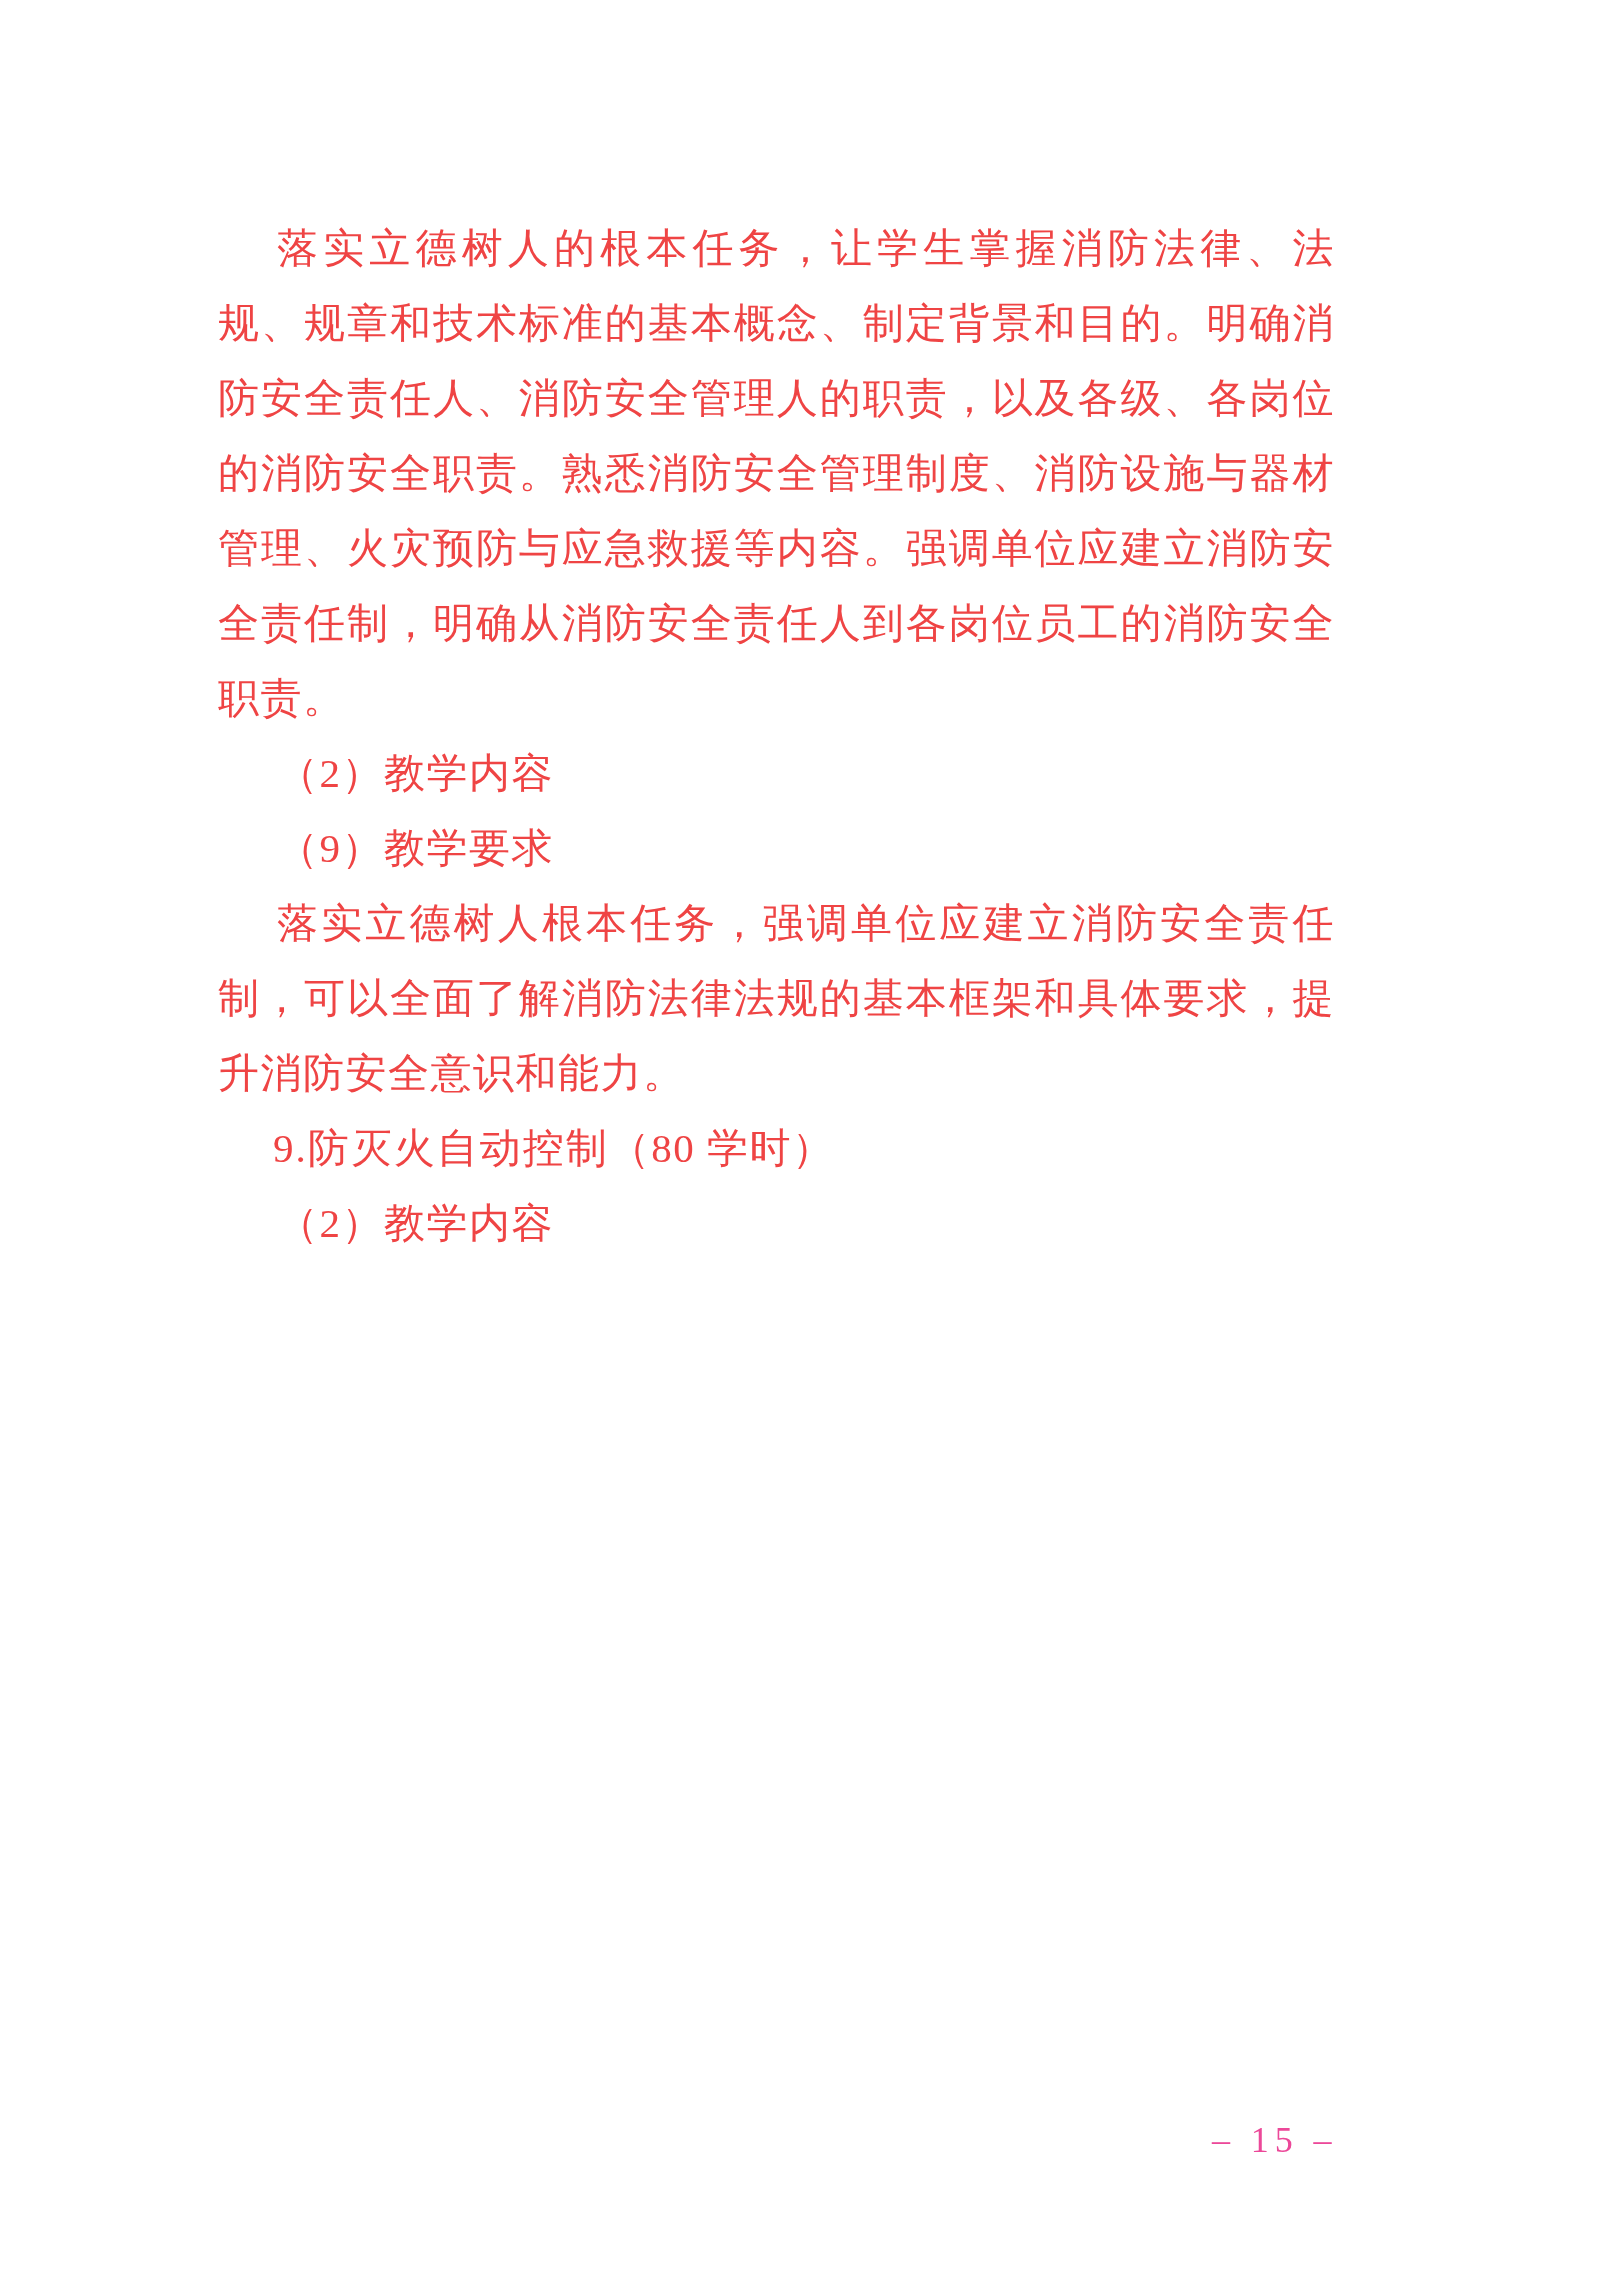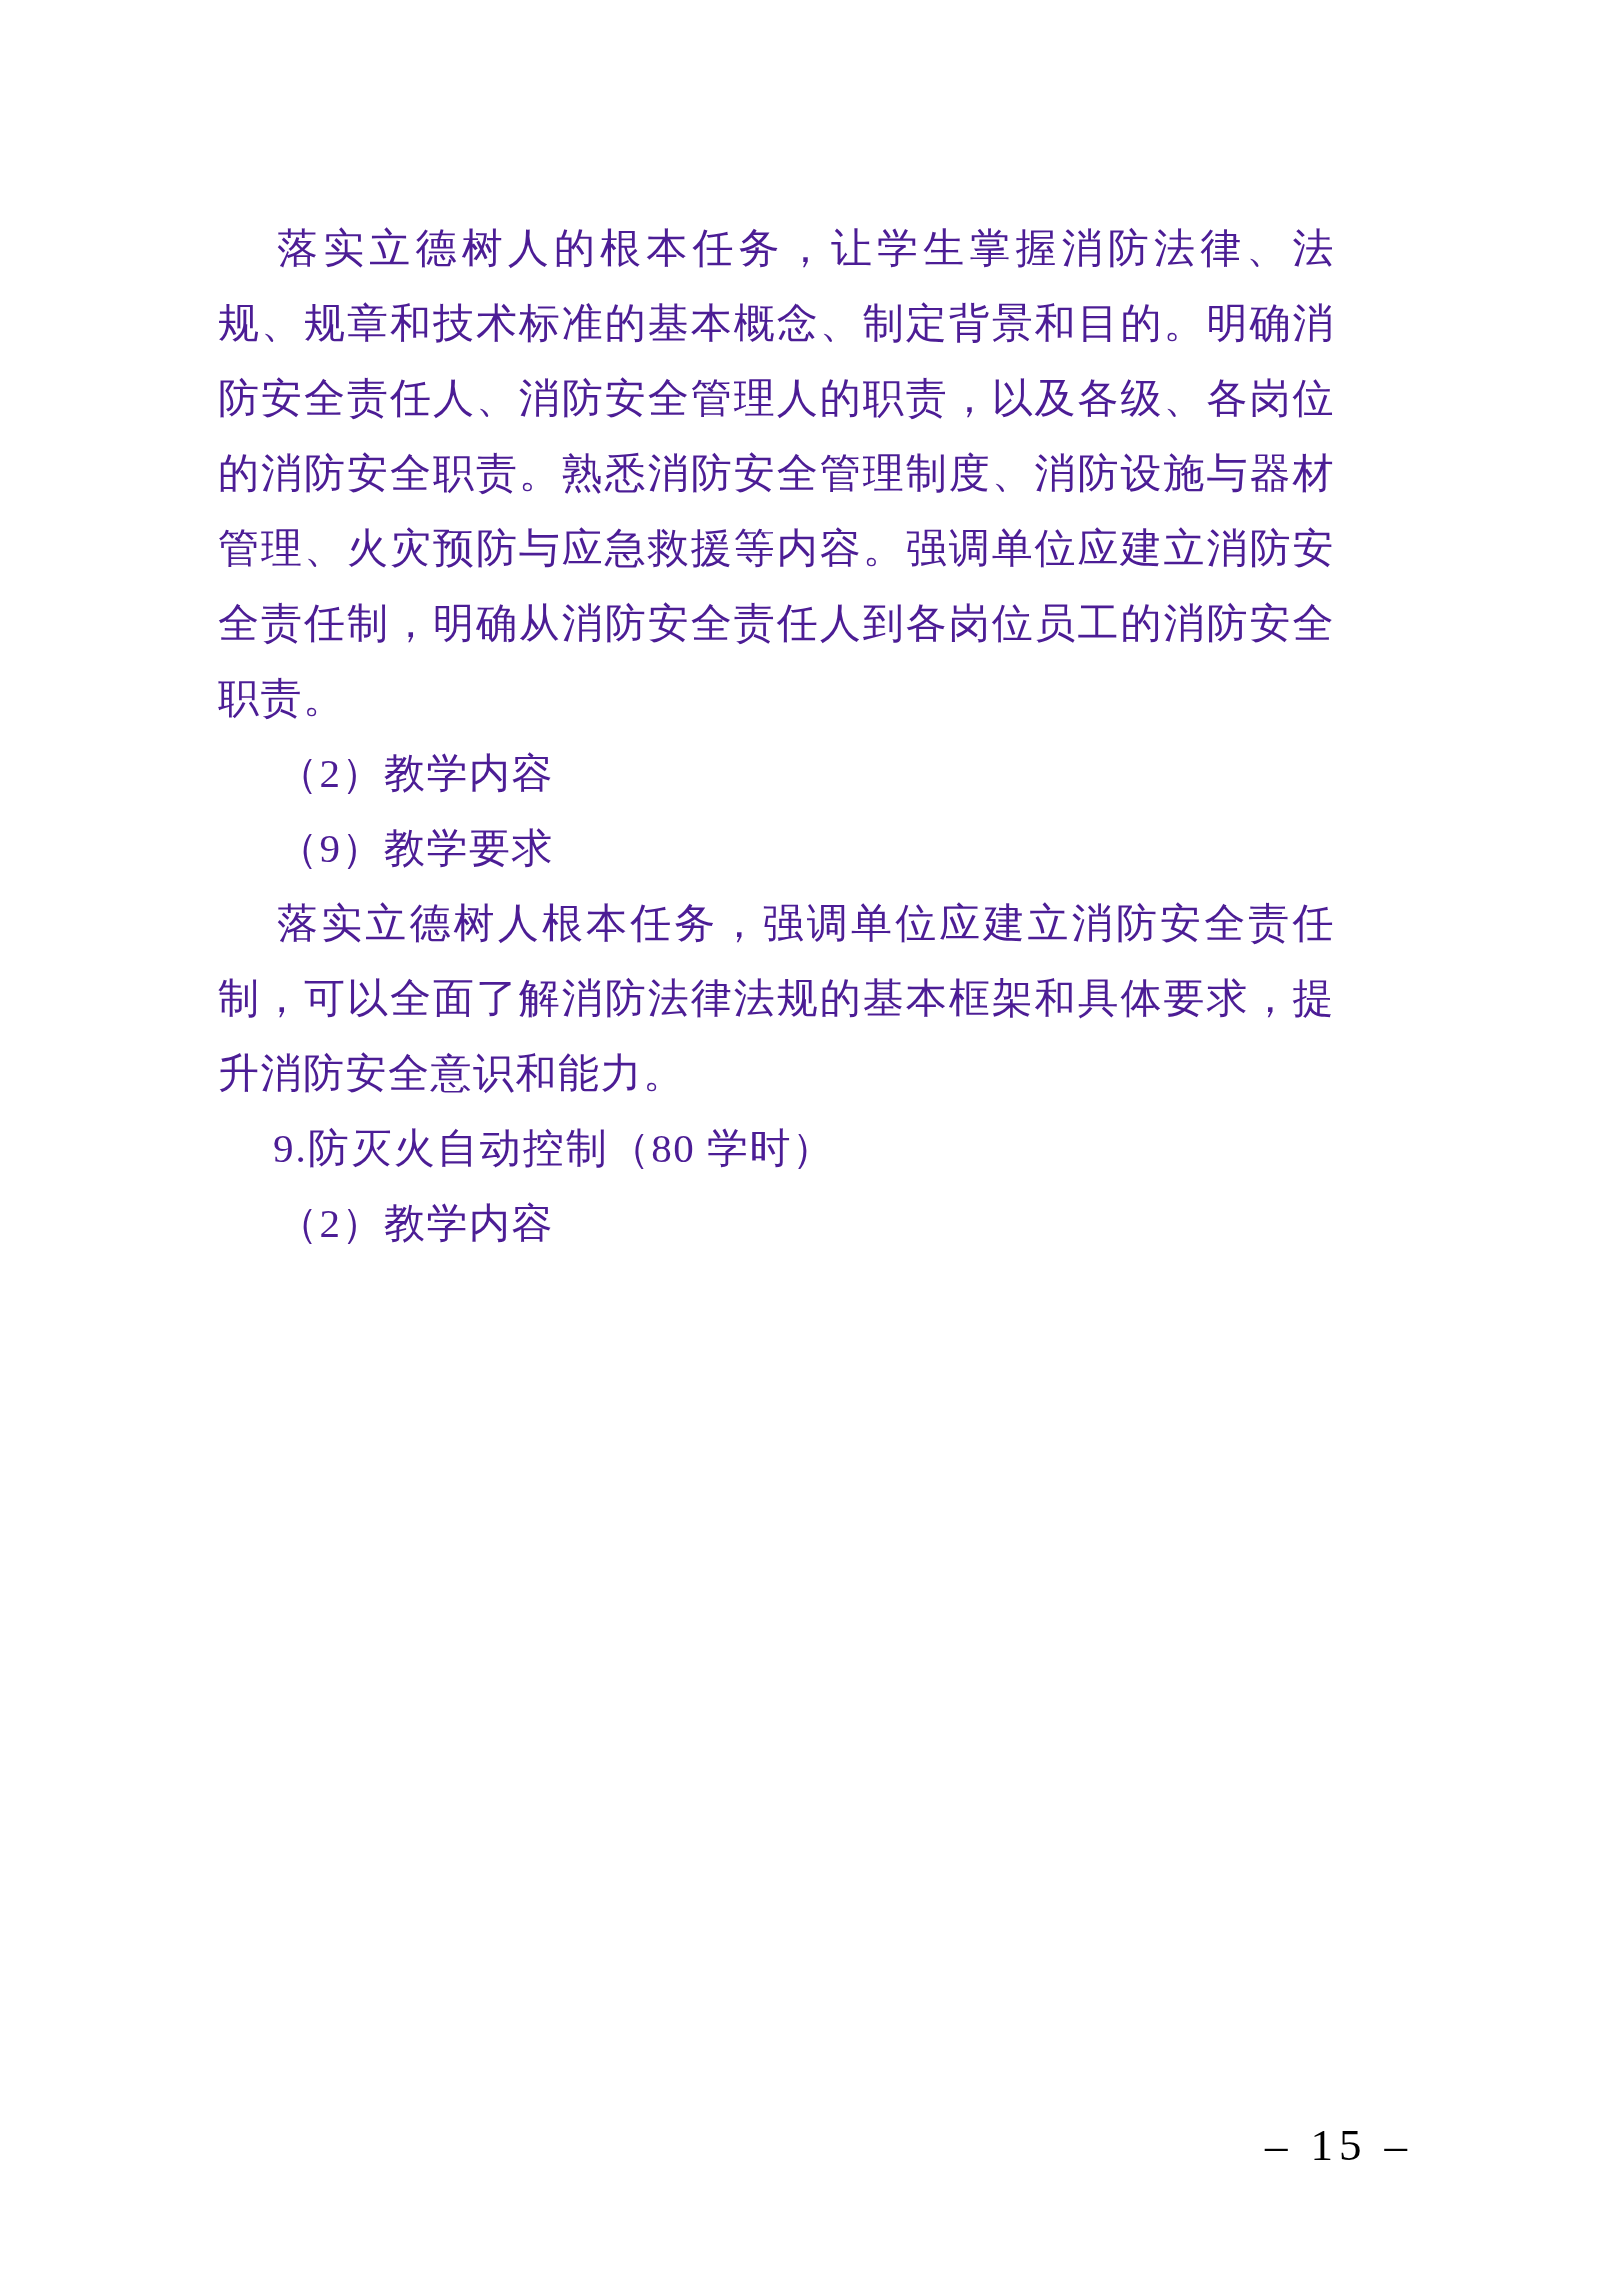--- a/index.html
+++ b/index.html
@@ -27,44 +27,44 @@
     top: 211px;
     width: 1117px;
   }
   .para,
   .subheading,
   .heading {
     margin: 0;
     font-size: 41px;
     line-height: 75px;
     letter-spacing: 1.5px;
-    color: #4c1d95;
+    color: #ef4444;
   }
   .para {
     text-align: justify;
     text-justify: inter-character;
     text-indent: 59px;
   }
   .subheading {
     text-indent: 59px;
   }
   .heading {
     text-indent: 55px;
   }
   .heading .bold {
     font-weight: 400;
     letter-spacing: 2px;
   }
   .footer {
     position: absolute;
-    left: 1265px;
+    left: 1212px;
     top: 2119px;
-    font-size: 45px;
+    font-size: 36px;
     letter-spacing: 5.9px;
-    color: #000000;
+    color: #ec4899;
     white-space: nowrap;
   }
 </style>
 </head>
 <body>
 
 <div class="page">
   <div class="content">
 
     <p class="para">落实立德树人的根本任务，让学生掌握消防法律、法规、规章和技术标准的基本概念、制定背景和目的。明确消防安全责任人、消防安全管理人的职责，以及各级、各岗位的消防安全职责。熟悉消防安全管理制度、消防设施与器材管理、火灾预防与应急救援等内容。强调单位应建立消防安全责任制，明确从消防安全责任人到各岗位员工的消防安全职责。</p>

